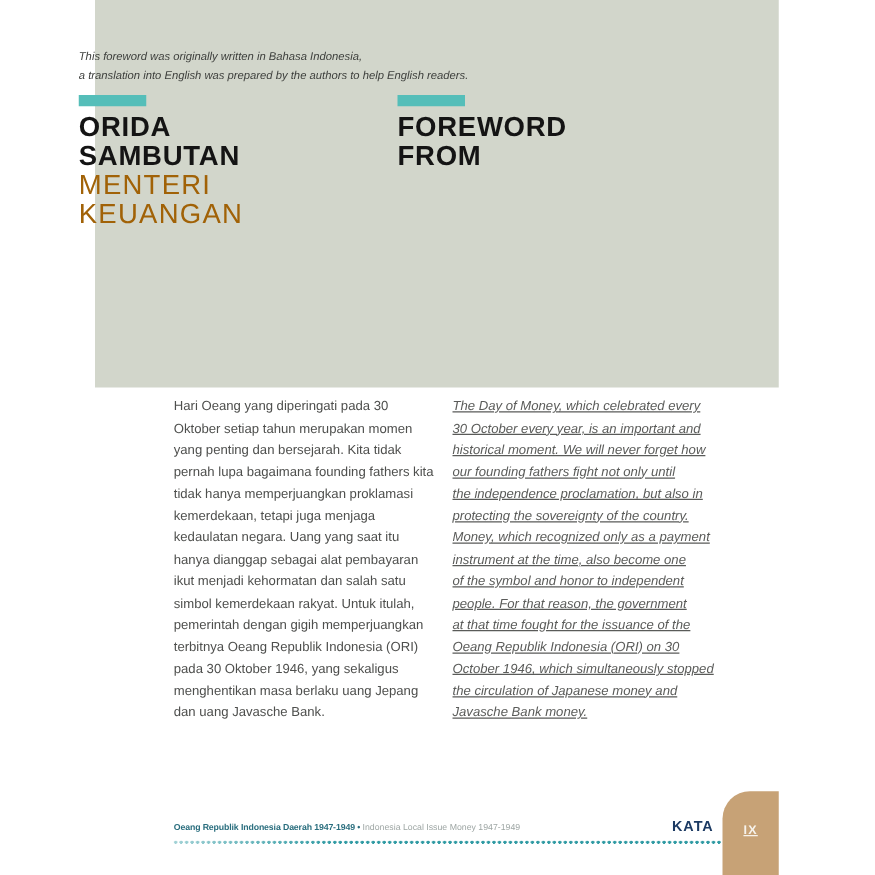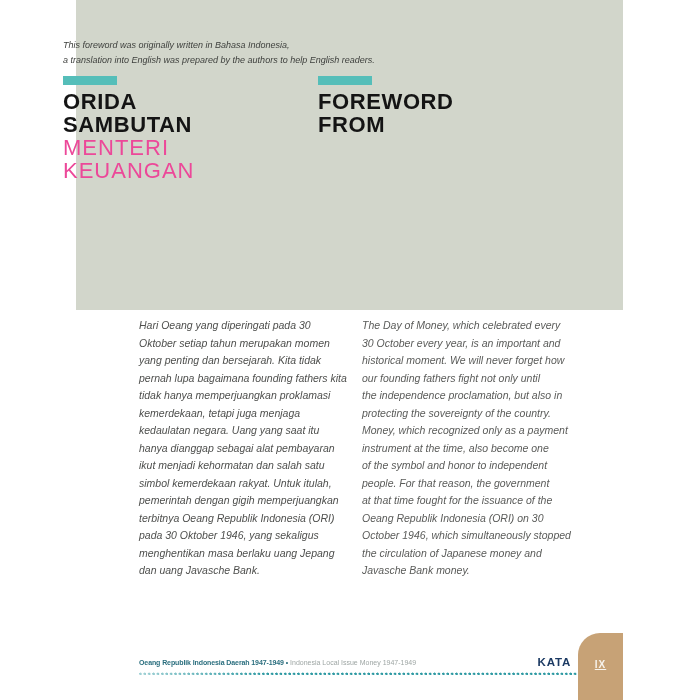--- a/index.html
+++ b/index.html
@@ -20,29 +20,29 @@
     white-space:pre-line;margin:0;
   }
   .head-col{top:76px;width:230px;}
   .head-col.left{left:63px;}
   .head-col.right{left:294px;margin-left:24px;}
   .accent-bar{width:54px;height:9px;background:#55beb9;margin-bottom:5px;}
   .h-bold,.h-light{
     margin:0;font-size:22px;line-height:23px;white-space:pre-line;
   }
   .h-bold{font-weight:800;letter-spacing:.6px;color:#141414;}
-  .h-light{font-weight:400;letter-spacing:1px;color:#ec4899;}
+  .h-light{font-weight:400;letter-spacing:1px;color:#a16207;}
   
   .body-col{
     top:317px;width:220px;
     font-size:10.5px;line-height:17.5px;color:#4e4f4d;
     white-space:pre-line;
   }
-  .body-col.id{left:139px;font-style:italic;}
-  .body-col.en{left:362px;font-style:italic;color:#5a5b59;}
+  .body-col.id{left:139px;}
+  .body-col.en{left:362px;font-style:italic;color:#5a5b59;text-decoration:underline;}
   
   .footer-text{left:139px;top:658px;font-size:7px;line-height:10px;white-space:nowrap;}
   .footer-text .id-title{font-weight:700;color:#2a6e7e;letter-spacing:-0.1px;}
   .footer-text .en-title{font-weight:400;color:#9ea6a4;}
   .dots{
     left:139px;top:672px;width:438px;height:4px;
     background-image:radial-gradient(circle at 1.5px 1.8px, #2f9aa3 1.1px, rgba(0,0,0,0) 1.5px);
     background-size:4.4px 4px;background-repeat:repeat-x;
   }
   .dots::before{

